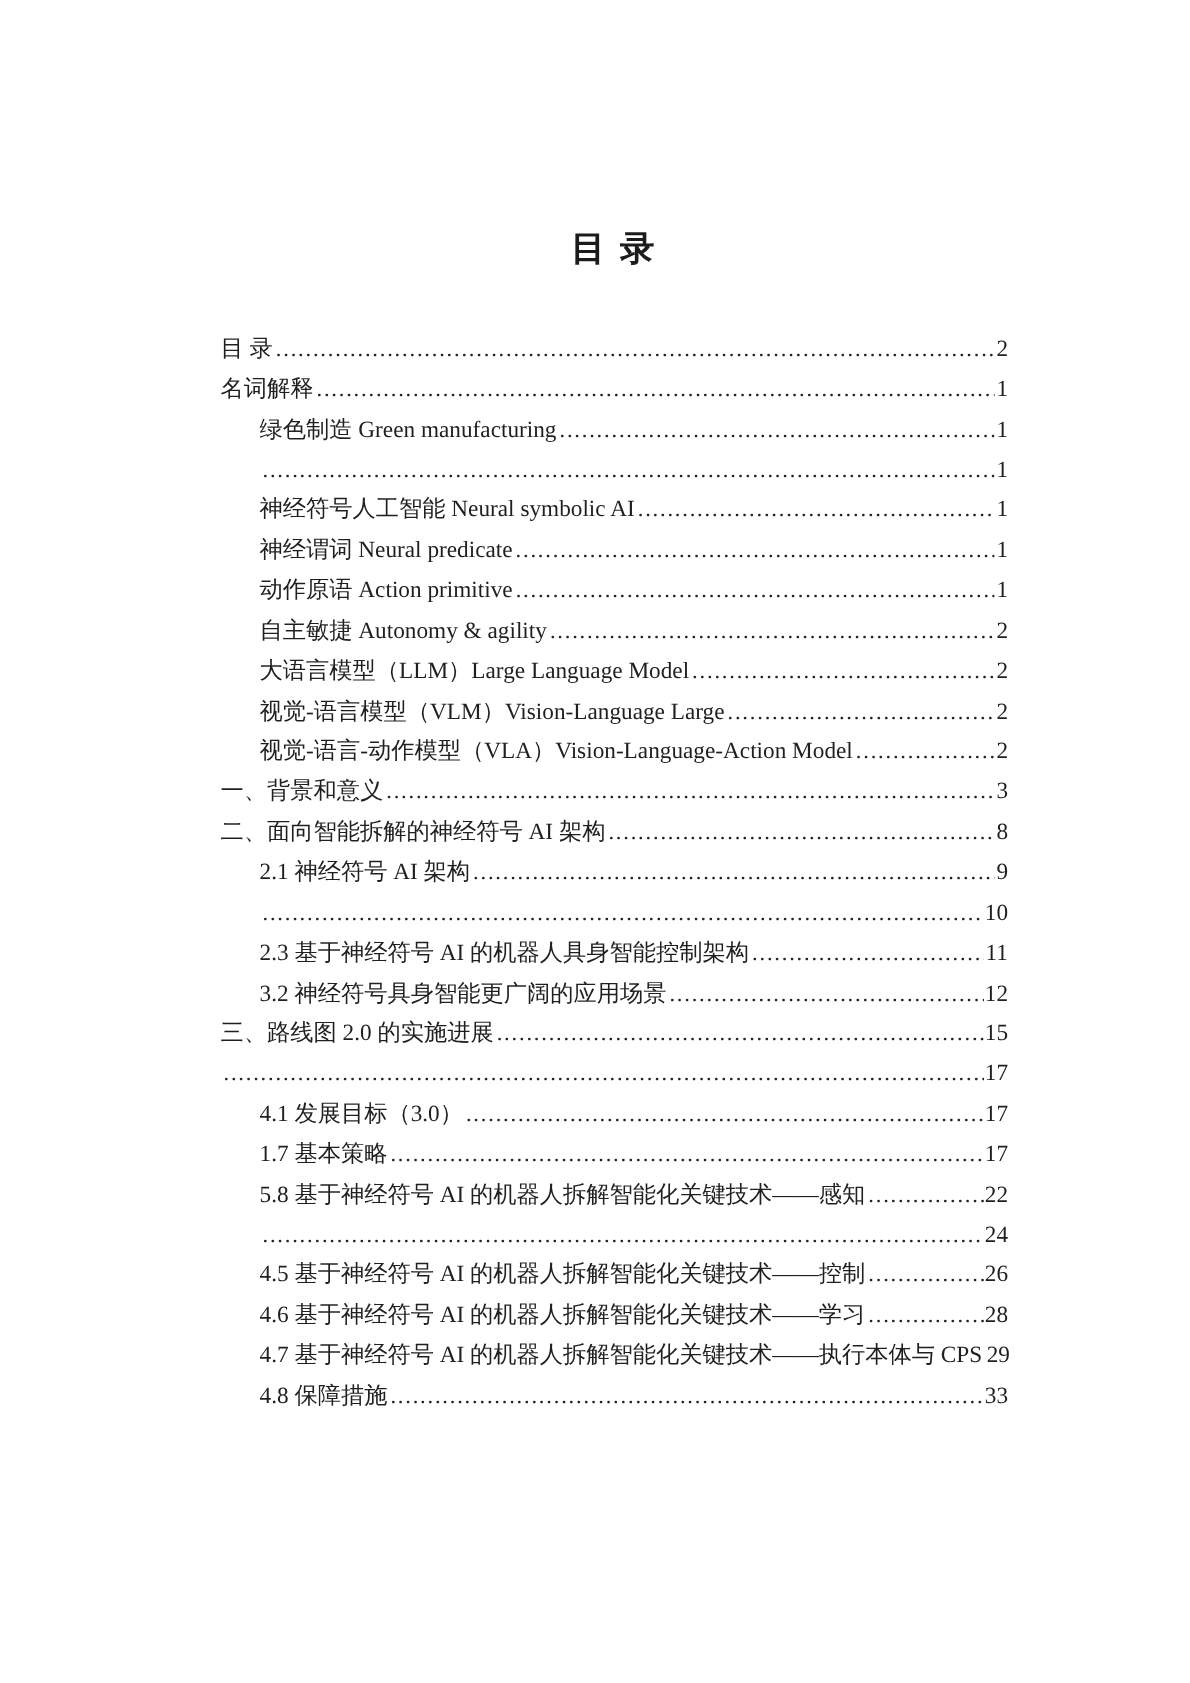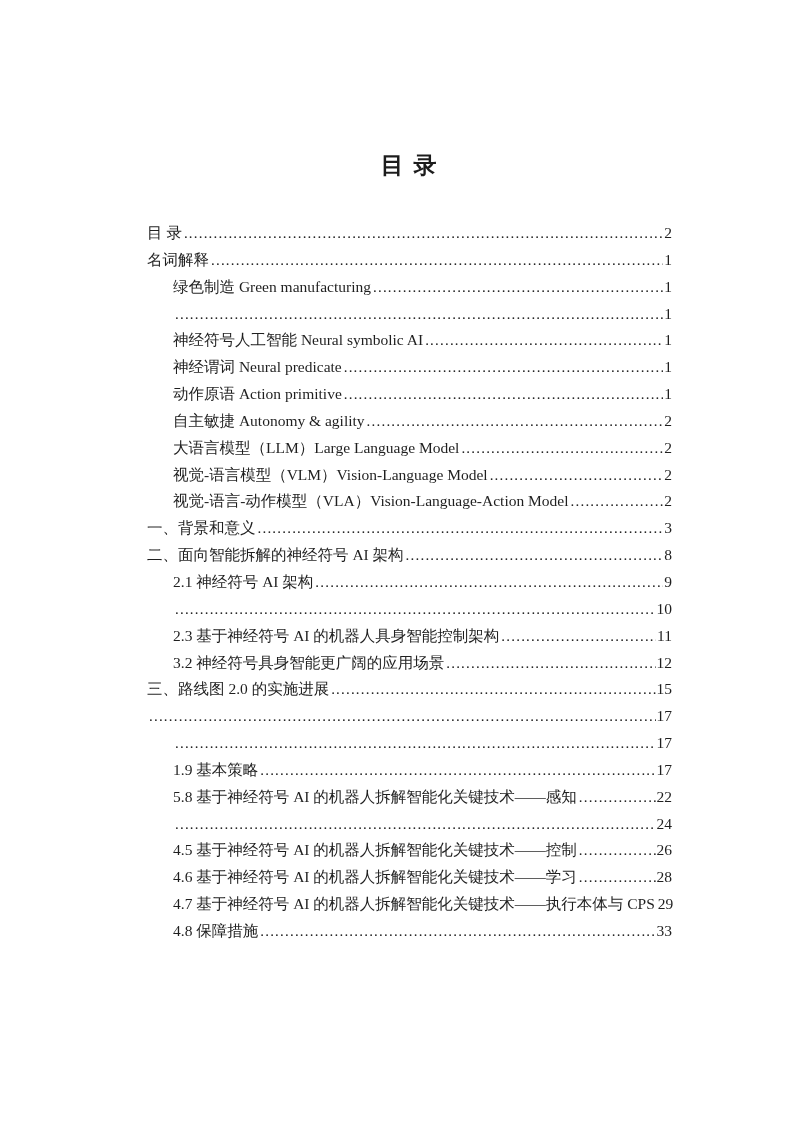--- a/index.html
+++ b/index.html
@@ -116,21 +116,21 @@
     <span class="toc-label">自主敏捷 Autonomy &amp; agility</span>
     <span class="toc-dots">................................................................................................................................................................</span>
     <span class="toc-page">2</span>
   </div>
         <div class="toc-row level-1">
     <span class="toc-label">大语言模型（LLM）Large Language Model</span>
     <span class="toc-dots">................................................................................................................................................................</span>
     <span class="toc-page">2</span>
   </div>
         <div class="toc-row level-1">
-    <span class="toc-label">视觉-语言模型（VLM）Vision-Language Model</span>
+    <span class="toc-label">视觉-语言模型（VLM）Vision-Language Large</span>
     <span class="toc-dots">................................................................................................................................................................</span>
     <span class="toc-page">2</span>
   </div>
         <div class="toc-row level-1">
     <span class="toc-label">视觉-语言-动作模型（VLA）Vision-Language-Action Model</span>
     <span class="toc-dots">................................................................................................................................................................</span>
     <span class="toc-page">2</span>
   </div>
         <div class="toc-row level-0">
     <span class="toc-label">一、背景和意义</span>
@@ -164,25 +164,26 @@
         <div class="toc-row level-0">
     <span class="toc-label">三、路线图 2.0 的实施进展</span>
     <span class="toc-dots">................................................................................................................................................................</span>
     <span class="toc-page">15</span>
   </div>
         <div class="toc-row level-0">
     <span class="toc-dots">................................................................................................................................................................</span>
     <span class="toc-page">17</span>
   </div>
         <div class="toc-row level-1">
+    <span class="toc-label">4.1 发展目标（3.0）</span>
     <span class="toc-dots">................................................................................................................................................................</span>
     <span class="toc-page">17</span>
   </div>
         <div class="toc-row level-1">
-    <span class="toc-label">1.9 基本策略</span>
+    <span class="toc-label">1.7 基本策略</span>
     <span class="toc-dots">................................................................................................................................................................</span>
     <span class="toc-page">17</span>
   </div>
         <div class="toc-row level-1">
     <span class="toc-label">5.8 基于神经符号 AI 的机器人拆解智能化关键技术——感知</span>
     <span class="toc-dots">................................................................................................................................................................</span>
     <span class="toc-page">22</span>
   </div>
         <div class="toc-row level-1">
     <span class="toc-dots">................................................................................................................................................................</span>

